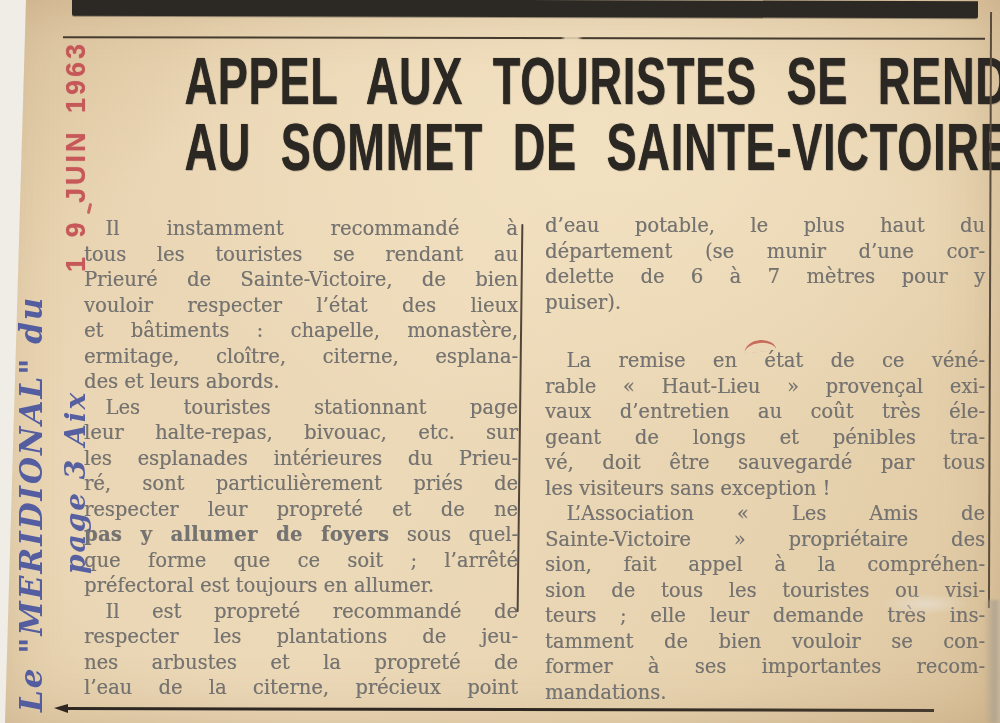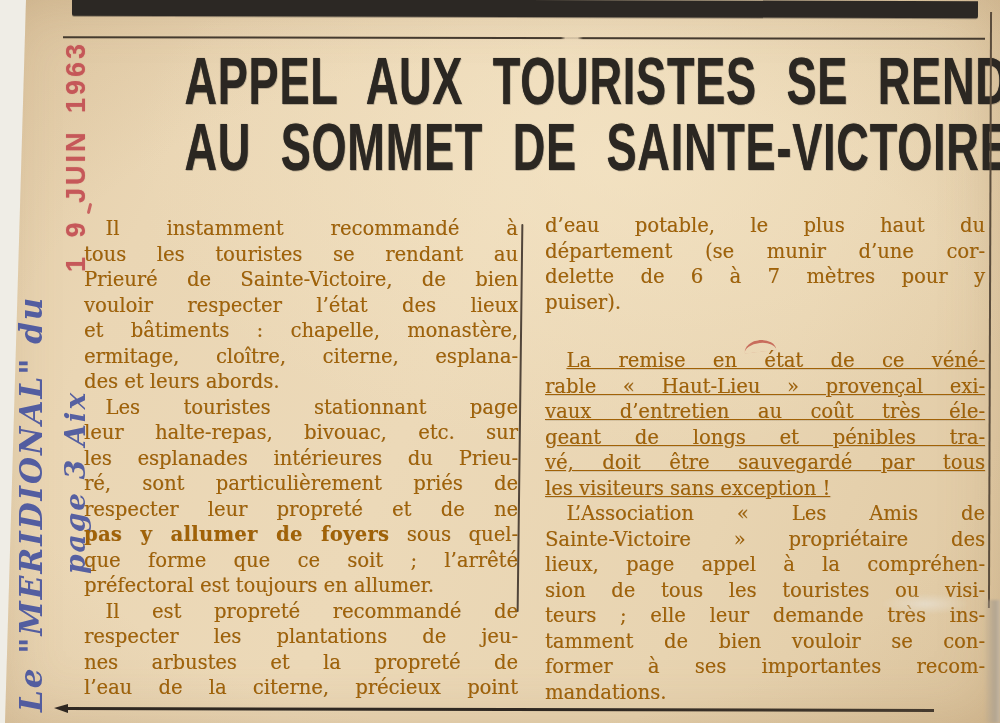--- a/index.html
+++ b/index.html
@@ -58,27 +58,27 @@
     color:#2b2722;font-family:"Liberation Sans", sans-serif;font-weight:bold;
   }
   .hline{
     display:block;white-space:nowrap;text-align:center;
     font-size:61px;line-height:66px;letter-spacing:1px;word-spacing:22px;
     transform:scale(.74,1.1);transform-origin:50% 50%;
     text-shadow:0 0 1px rgba(43,39,34,.75), 1px 1px 0 rgba(43,39,34,.2);
   }
   
   .col{
-    position:absolute;color:#a16207;font-size:19.5px;line-height:25.5px;
+    position:absolute;color:#737373;font-size:19.5px;line-height:25.5px;
     text-shadow:.4px .4px 0 rgba(74,58,36,.35);
   }
   #left-col{left:84px;top:216px;width:434px;}
   #right-col{left:545px;top:213px;width:440px;}
   .para{margin:0;}
-  .para.gap{margin-top:33px;text-decoration:underline;}
+  .para.gap{margin-top:33px;}
   .line{text-align:justify;text-align-last:justify;}
   .line.indent{text-indent:1.1em;}
   .line.endline{text-align-last:left;}
   .line b{font-weight:bold;letter-spacing:.3px;}
   
   #stamp{
     position:absolute;left:60px;top:272px;width:218px;
     transform:rotate(-90deg);transform-origin:0 0;
     font-family:"Liberation Sans", sans-serif;font-weight:bold;
     font-size:27px;letter-spacing:3px;word-spacing:6px;
@@ -171,21 +171,21 @@
         <div class="line indent">La remise en état de ce véné-</div>
         <div class="line">rable « Haut-Lieu » provençal exi-</div>
         <div class="line">vaux d’entretien au coût très éle-</div>
         <div class="line">geant de longs et pénibles tra-</div>
         <div class="line">vé, doit être sauvegardé par tous</div>
         <div class="line endline">les visiteurs sans exception !</div>
       </div>
       <div class="para">
         <div class="line indent">L’Association « Les Amis de</div>
         <div class="line">Sainte-Victoire » propriétaire des</div>
-        <div class="line">lieux, page appel à la compréhen-</div>
+        <div class="line">sion, fait appel à la compréhen-</div>
         <div class="line">sion de tous les touristes ou visi-</div>
         <div class="line">teurs ; elle leur demande très ins-</div>
         <div class="line">tamment de bien vouloir se con-</div>
         <div class="line">former à ses importantes recom-</div>
         <div class="line endline">mandations.</div>
       </div>
     </div>
 
   <div id="redmark"></div>
   <div id="smudge"></div>

